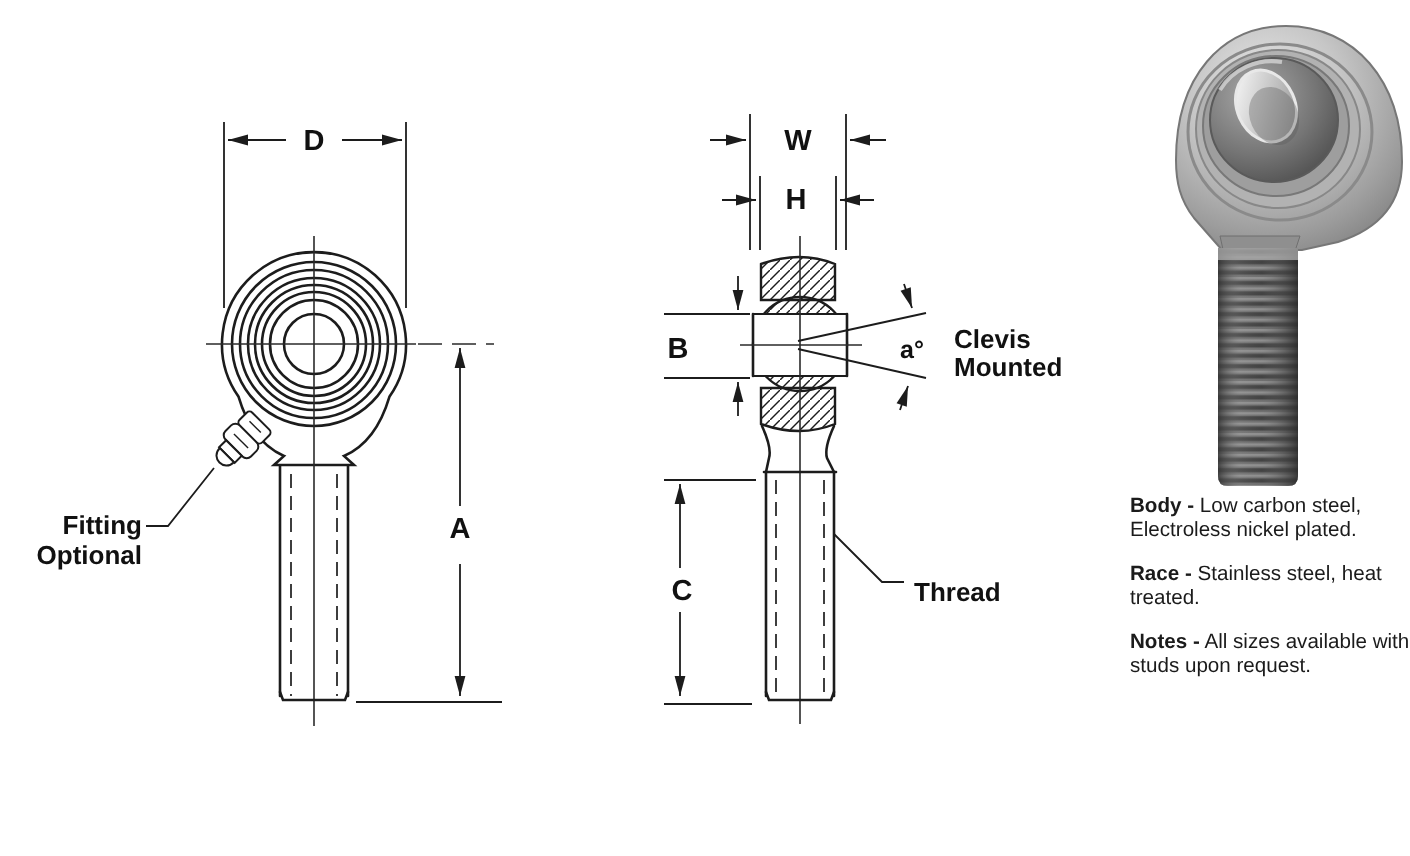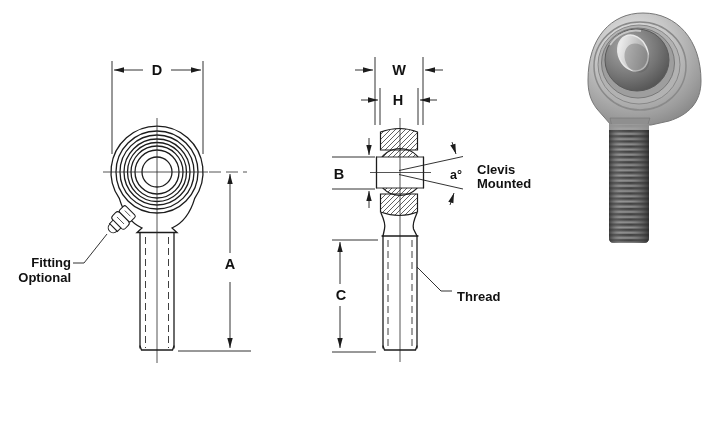--- a/index.html
+++ b/index.html
@@ -208,14 +208,17 @@
     <ellipse cx="633" cy="53" rx="14.5" ry="18.5" transform="rotate(-24 633 53)" fill="url(#gHole)" stroke="#e8e8e8" stroke-width="1.5"></ellipse>
     <ellipse cx="637" cy="58" rx="12" ry="15" transform="rotate(-24 637 58)" fill="rgba(90,90,90,0.35)"></ellipse>
     <path d="M610,118 L650,118 L647,127 L612,127 Z" fill="#8f8f8f" stroke="#6f6f6f" stroke-width="0.5"></path>
     <path d="M609,124 L649,124 L649,238 Q649,243 644,243 L614,243 Q609,243 609,238 Z" fill="url(#pThread)"></path>
     <path d="M609,124 L649,124 L649,238 Q649,243 644,243 L614,243 Q609,243 609,238 Z" fill="url(#gShankSide)"></path>
     <rect x="609" y="124" width="40" height="6" fill="#a5a5a5" opacity="0.8"></rect>
   </g>
 </svg>
 
 <div id="material-specs">
+  <p><b>Body -</b><span> Low carbon steel, Electroless nickel plated.</span></p>
+  <p><b>Race -</b><span> Stainless steel, heat treated.</span></p>
+  <p><b>Notes -</b><span> All sizes available with studs upon request.</span></p>
 </div>
 </div>
 
 </body></html>

